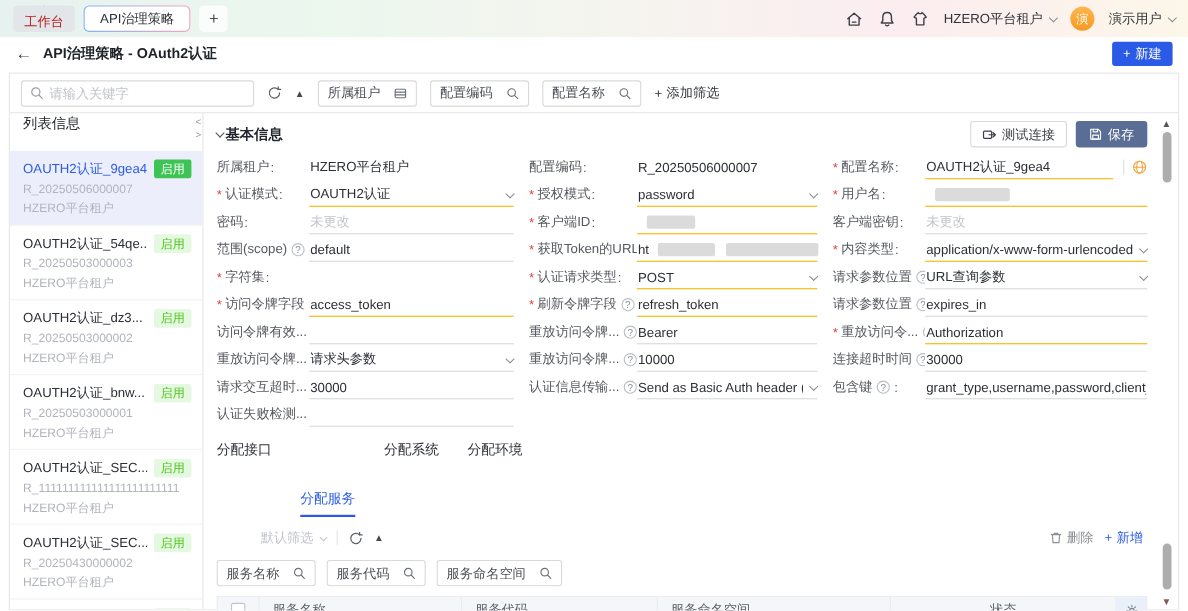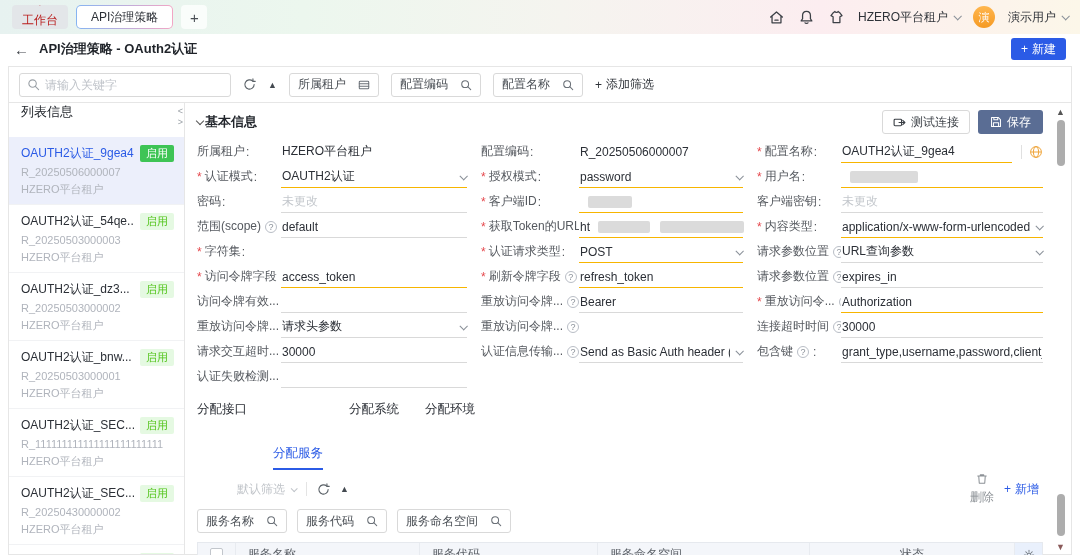--- a/index.html
+++ b/index.html
@@ -87,21 +87,21 @@
 
   
   .tabs { flex:none; display:flex; gap:26px; margin-top:12px; }
   .tab { padding-bottom:6px; font-size:12.5px; color:#2b2f36; cursor:pointer; border-bottom:2px solid transparent; }
   .tab.active { color:var(--accent,#2b5be6); border-bottom-color:var(--accent,#2b5be6);margin-top:44px; }
   .sub-toolbar { flex:none; height:30px; display:flex; align-items:center; gap:10px; margin-top:4px; }
   .def-filter { display:flex; align-items:center; gap:6px; color:#c0c4c9; cursor:pointer;margin-left:40px; }
   .def-filter .chev { border-color:#c0c4c9; width:5px; height:5px; }
   .vbar { width:1px; height:14px; background:#e4e4e4; }
   .tb-spacer { flex:1; }
-  .btn-del { display:flex; align-items:center; gap:4px; color:#8c9196; cursor:pointer;flex-direction:column; }
+  .btn-del { display:flex; align-items:center; gap:4px; color:#8c9196; cursor:pointer; }
   .btn-add { display:flex; align-items:center; gap:4px; color:var(--accent,#2b5be6); cursor:pointer; margin-right:4px; }
   .chips-row { flex:none; display:flex; gap:10px; margin:5px 0 9px; }
   .tbl { flex:none; border:1px solid #e6e9ee; border-bottom:none; }
   .tr { display:flex; }
   .tr.th { background:#f4f6fa; height:23px; color:#5a5f66; }
   .tr.tb { height:27px; border-top:1px solid #eceff3; background:#fff; }
   .td { display:flex; align-items:center; padding:0 12px; border-right:1px solid #e8ebf0; min-width:0; white-space:nowrap; overflow:hidden; }
   .td.cb { width:38px; flex:none; justify-content:center; padding:0; }
   .td.c1 { flex:0 0 184px; } .td.c2 { flex:0 0 178px; } .td.c3 { flex:0 0 212px; }
   .td.c4 { flex:1; justify-content:center; }
@@ -647,20 +647,24 @@
 
   </div>
 
   <div class="field">
     <span class="flabel">
 
       <span class="ltext">重放访问令牌...</span>
       <span class="help">?</span>
 
     </span>
+    <span class="fvalue u-gray">
+      <span class="vtext">10000</span>
+
+    </span>
 
   </div>
 
   <div class="field">
     <span class="flabel">
 
       <span class="ltext">连接超时时间</span>
       <span class="help">?</span>
 
     </span>

